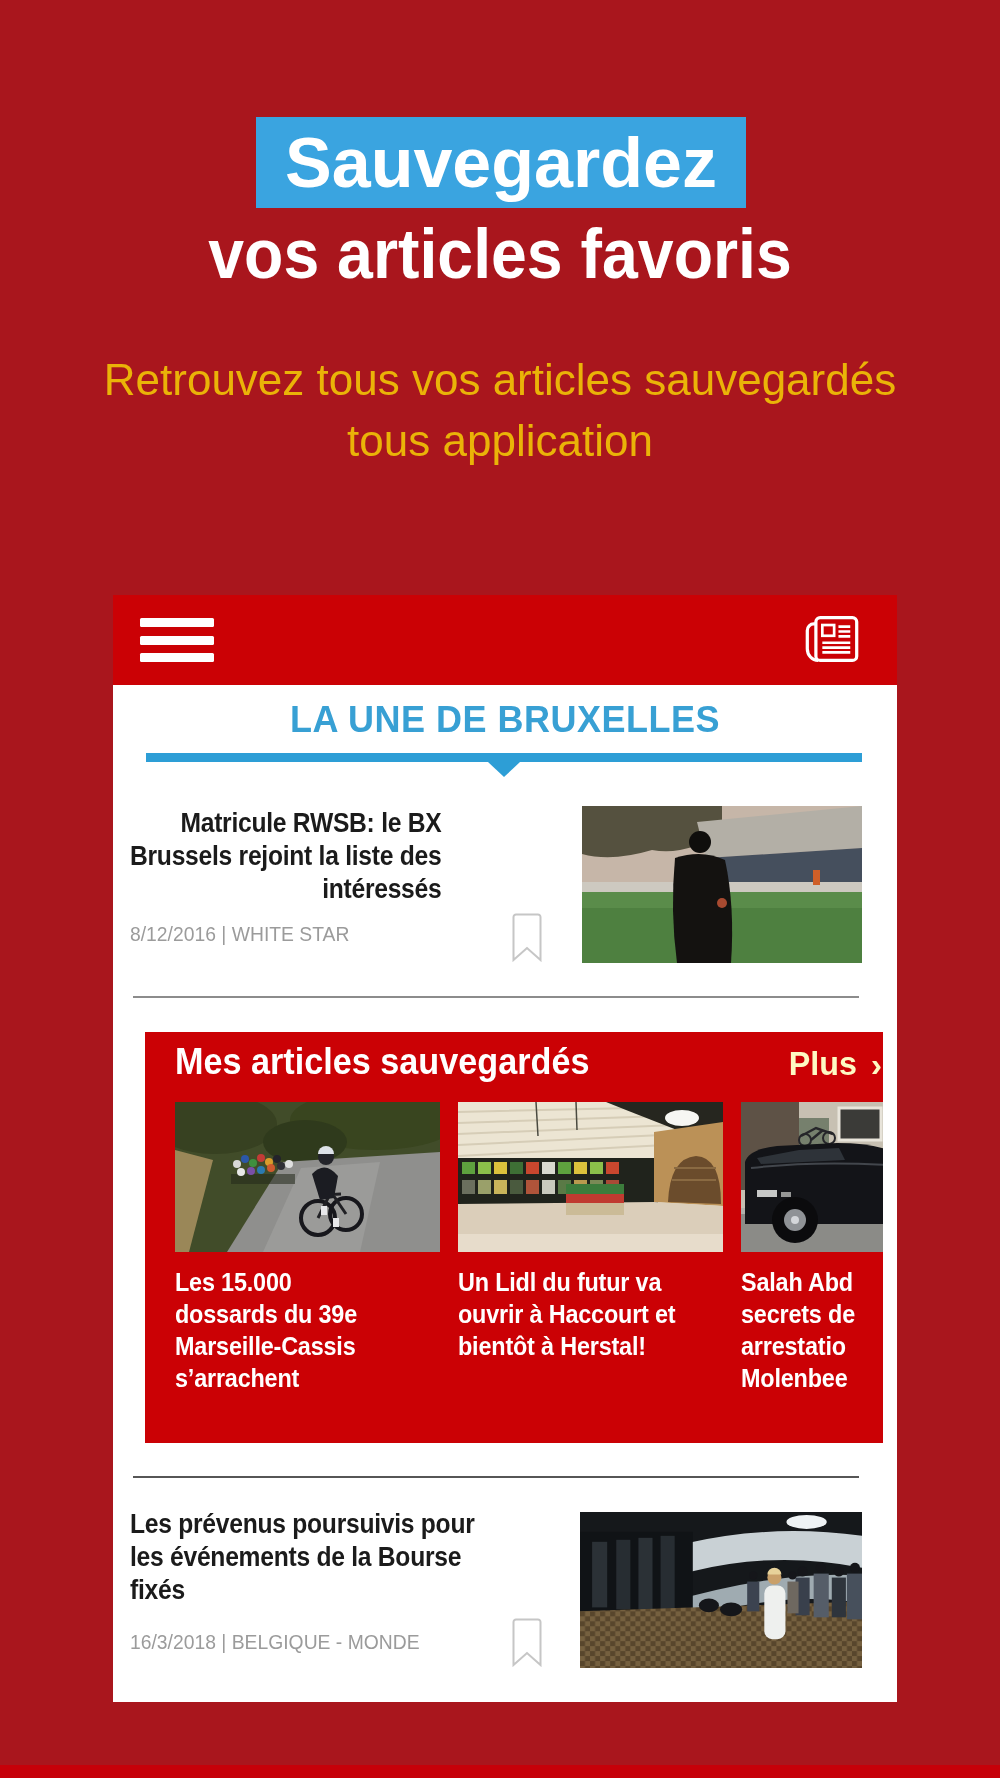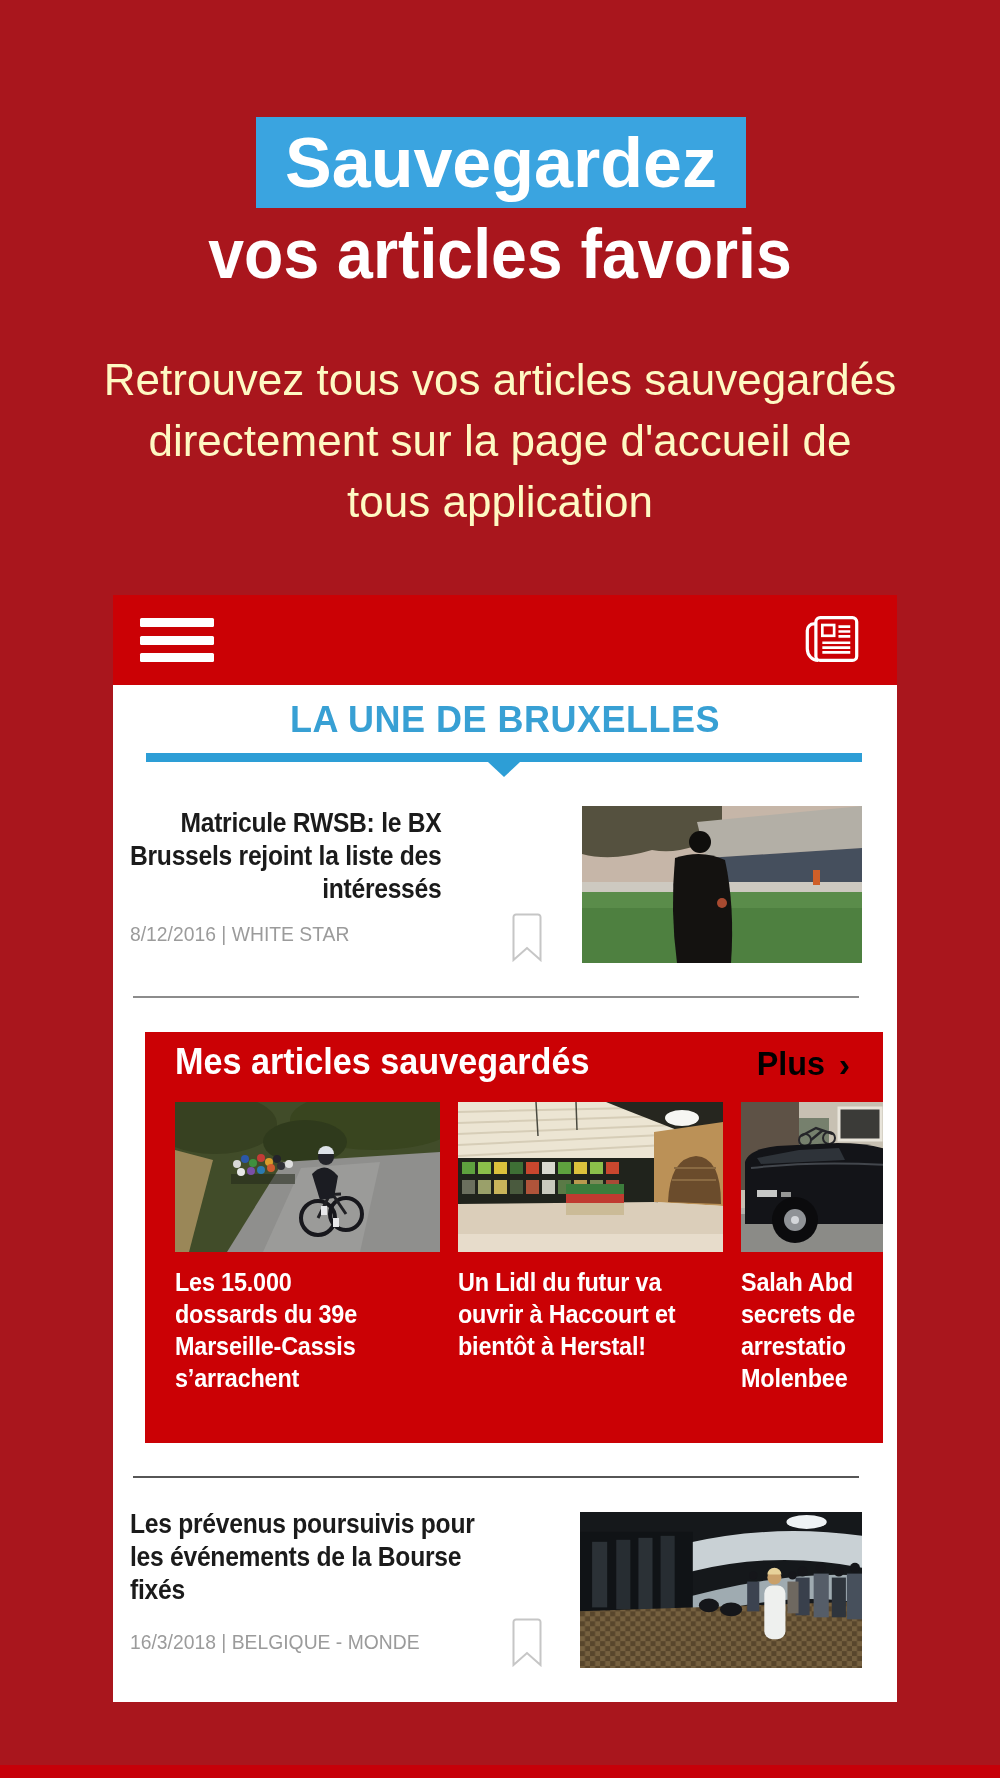--- a/index.html
+++ b/index.html
@@ -6,21 +6,21 @@
   .screen{position:relative;width:1000px;height:1778px;background:#a9161d;overflow:hidden;
           font-family:"Liberation Sans",sans-serif;-webkit-font-smoothing:antialiased;}
   .abs{position:absolute;}
 
   
   .hl-box{left:256px;top:117px;width:490px;height:91px;background:#3aa4e0;
           display:flex;align-items:center;justify-content:center;}
   .hl-text{font-size:70px;font-weight:bold;color:#fff;white-space:nowrap;}
   .promo-line2{left:0;top:214px;width:1000px;text-align:center;font-size:70px;font-weight:bold;
                color:#fff;transform:scaleX(.92);white-space:nowrap;}
-  .promo-sub{left:0;top:349px;width:1000px;text-align:center;color:#fef9c3;font-size:44px;
+  .promo-sub{left:0;top:349px;width:1000px;text-align:center;color:#eab308;font-size:44px;
              font-weight:300;line-height:61px;}
 
   
   .card{left:113px;top:595px;width:784px;height:1107px;background:#fff;}
   .app-header{left:0;top:0;width:784px;height:90px;background:#cb0105;}
   .hamburger{left:27px;top:23px;width:74px;height:44px;display:flex;flex-direction:column;
              justify-content:space-between;background:none;border:none;padding:0;cursor:pointer;}
   .hamburger span{display:block;width:74px;height:9px;background:#fff;border-radius:1.5px;}
   .news-btn{left:688px;top:14px;width:62px;height:62px;background:none;border:none;padding:0;cursor:pointer;}
 
@@ -39,42 +39,41 @@
   .photo svg{display:block;width:100%;height:100%;}
 
   .divider{left:20px;width:726px;height:2px;}
   .d1{top:401px;background:#8c8c8c;}
   .d2{top:881px;background:#565656;}
 
   
   .saved{left:32px;top:437px;width:714px;height:411px;background:#cb0105;overflow:hidden;cursor:default;padding-left:24px;}
   .sv-title{left:30px;top:8px;font-size:36px;line-height:44px;font-weight:bold;color:#fff;
             transform:scaleX(.95);transform-origin:left top;white-space:nowrap;}
-  .sv-more{right:33px;top:12px;display:flex;align-items:center;background:none;border:none;
-           padding:0;cursor:pointer;color:#000000;}
+  .sv-more{right:1px;top:12px;display:flex;align-items:center;background:none;border:none;
+           padding:0;cursor:pointer;color:#fef9c3;}
   .sv-more .lbl{font-size:34px;font-weight:bold;transform:scaleX(.95);}
   .sv-more .chev{font-size:34px;font-weight:bold;margin-left:12px;line-height:34px;}
   .sv-card-title{font-weight:bold;color:#fff;font-size:26px;line-height:32px;letter-spacing:-.2px;
                  transform:scaleX(.9);transform-origin:left top;white-space:nowrap;}
 
   .strip{left:0;top:1765px;width:1000px;height:13px;background:#c60009;}
 </style>
 </head>
 <body>
 
 <div class="screen">
 
   <div class="abs hl-box">
     <span class="hl-text">Sauvegardez</span>
   </div>
   <div class="abs promo-line2">vos articles favoris</div>
 
   <div class="abs promo-sub">
     <div>Retrouvez tous vos articles sauvegardés</div>
-    <div>directement sur la page d'accueil de</div>
     <div>tous application</div>
   </div>
 
   <div class="abs card">
 
     <div class="abs app-header">
       <button class="abs hamburger">
         <span></span>
           <span></span>
           <span></span>

